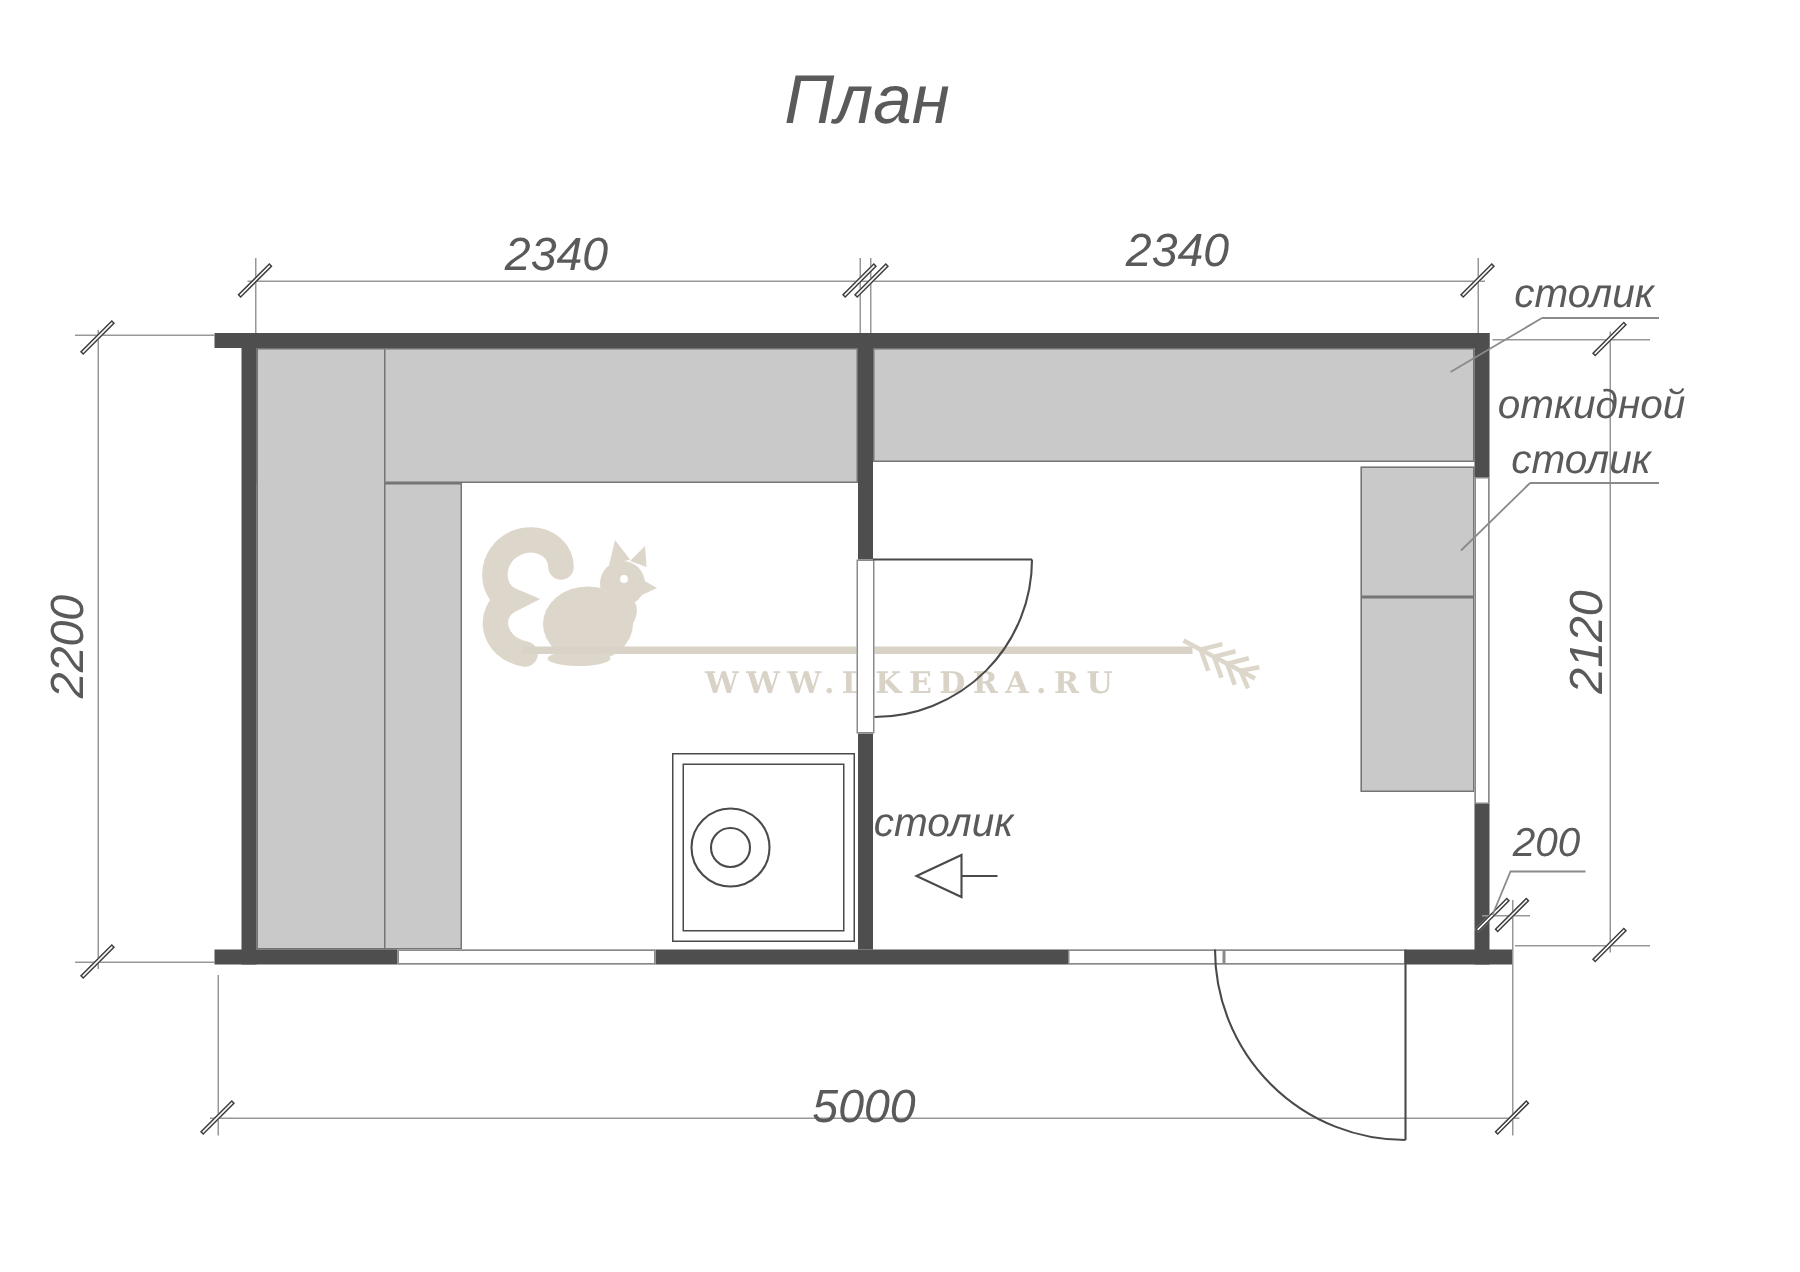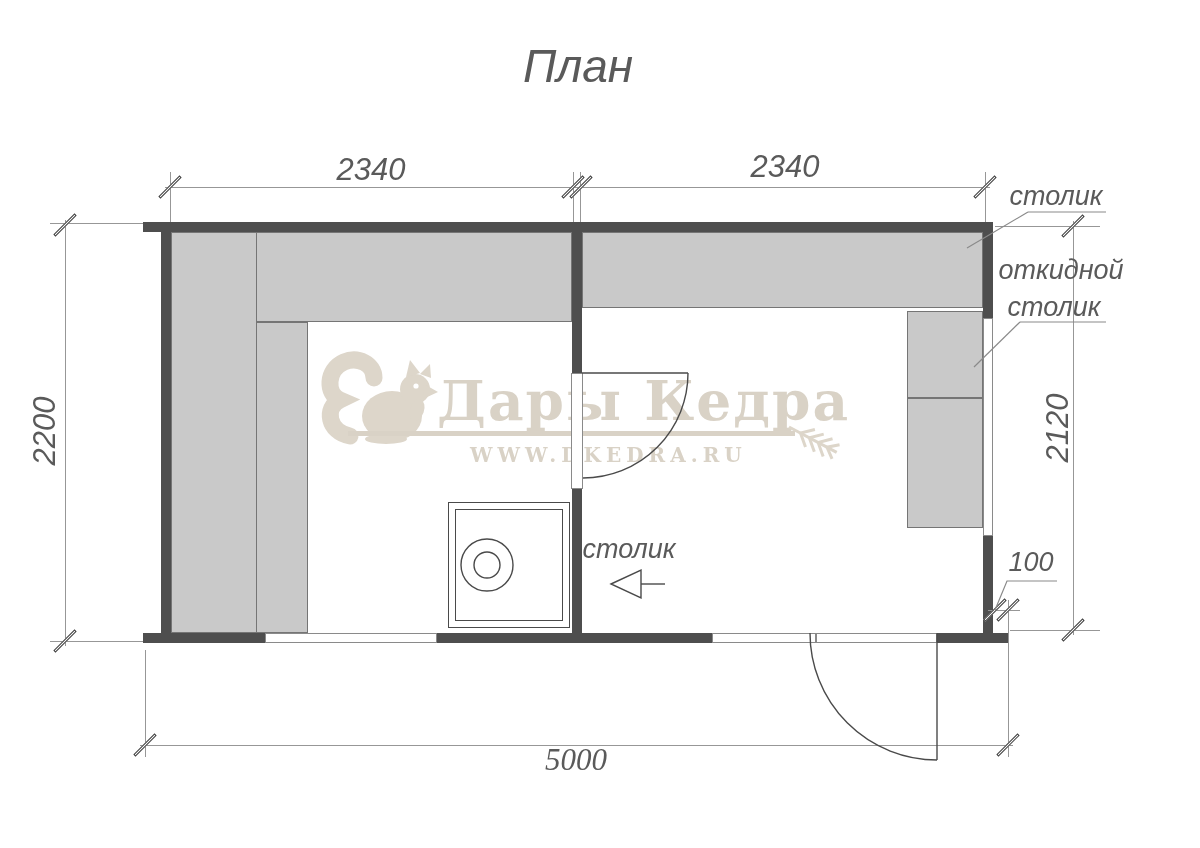--- a/index.html
+++ b/index.html
@@ -43,21 +43,20 @@
       <ellipse cx="72" cy="72" rx="30" ry="25"></ellipse>
       <circle cx="95" cy="45" r="15"></circle>
       <path d="M86,33 L90,16 L100,29 Z"></path>
       <path d="M100,30 L110,20 L111,34 Z"></path>
       <path d="M104,40 L118,48 L103,55 Z"></path>
       <ellipse cx="97" cy="66" rx="7" ry="11" transform="rotate(20 97 66)"></ellipse>
       <ellipse cx="66" cy="95" rx="21" ry="5"></ellipse>
       <circle cx="96" cy="42" r="2.6" fill="#ffffff"></circle>
     </g>
   </svg>
-  <div class="wm" style="left:437px;top:368px;font-size:55px;letter-spacing:2px;">Дары Кедра</div>
   <div class="abs" style="left:348px;top:431px;width:447px;height:5px;background:#d9d2c6;"></div>
   <div class="wm" style="left:470px;top:443px;font-size:20px;letter-spacing:5px;">WWW.DKEDRA.RU</div>
   <svg width="62" height="50" viewBox="0 0 62 50" style="left:786px;top:418px;">
     <g stroke="#ddd6ca" stroke-width="3" fill="none" transform="translate(3,9) rotate(28)">
       <line x1="0" y1="0" x2="54" y2="0"></line>
       <path d="M24,-10 L13,0 L24,10 M34,-10 L23,0 L34,10 M44,-10 L33,0 L44,10 M53,-8 L43,0 L53,8"></path>
     </g>
   </svg>
 
   <div class="bench" style="left:171px;top:232px;width:401px;height:90px;"></div>
@@ -144,21 +143,21 @@
       <line x1="1106" y1="322" x2="1020" y2="322"></line>
       <line x1="1020" y1="322" x2="974" y2="367"></line>
       <polyline points="995,610 1007,581 1057,581"></polyline>
     </g>
   </svg>
 
   <div class="tech ctr" style="left:371px;top:170px;font-size:31px;">2340</div>
   <div class="tech ctr" style="left:785px;top:167px;font-size:31px;">2340</div>
   <div class="tech vert" style="left:45px;top:431px;font-size:31px;">2200</div>
   <div class="tech vert" style="left:1058px;top:428px;font-size:31px;">2120</div>
-  <div class="tech ctr" style="left:1031px;top:562px;font-size:27px;">100</div>
-  <div class="tech ctr" style="left:576px;top:760px;font-size:31px;font-family:Liberation Serif, serif;">5000</div>
+  <div class="tech ctr" style="left:1031px;top:562px;font-size:27px;">200</div>
+  <div class="tech ctr" style="left:576px;top:738px;font-size:31px;">5000</div>
 
   <div class="tech ctr" style="left:1056px;top:196px;font-size:27px;">столик</div>
   <div class="tech ctr" style="left:1061px;top:270px;font-size:27px;">откидной</div>
   <div class="tech ctr" style="left:1054px;top:307px;font-size:27px;">столик</div>
   <div class="tech ctr" style="left:629px;top:549px;font-size:27px;">столик</div>
 
 </div>
 
 </body></html>

